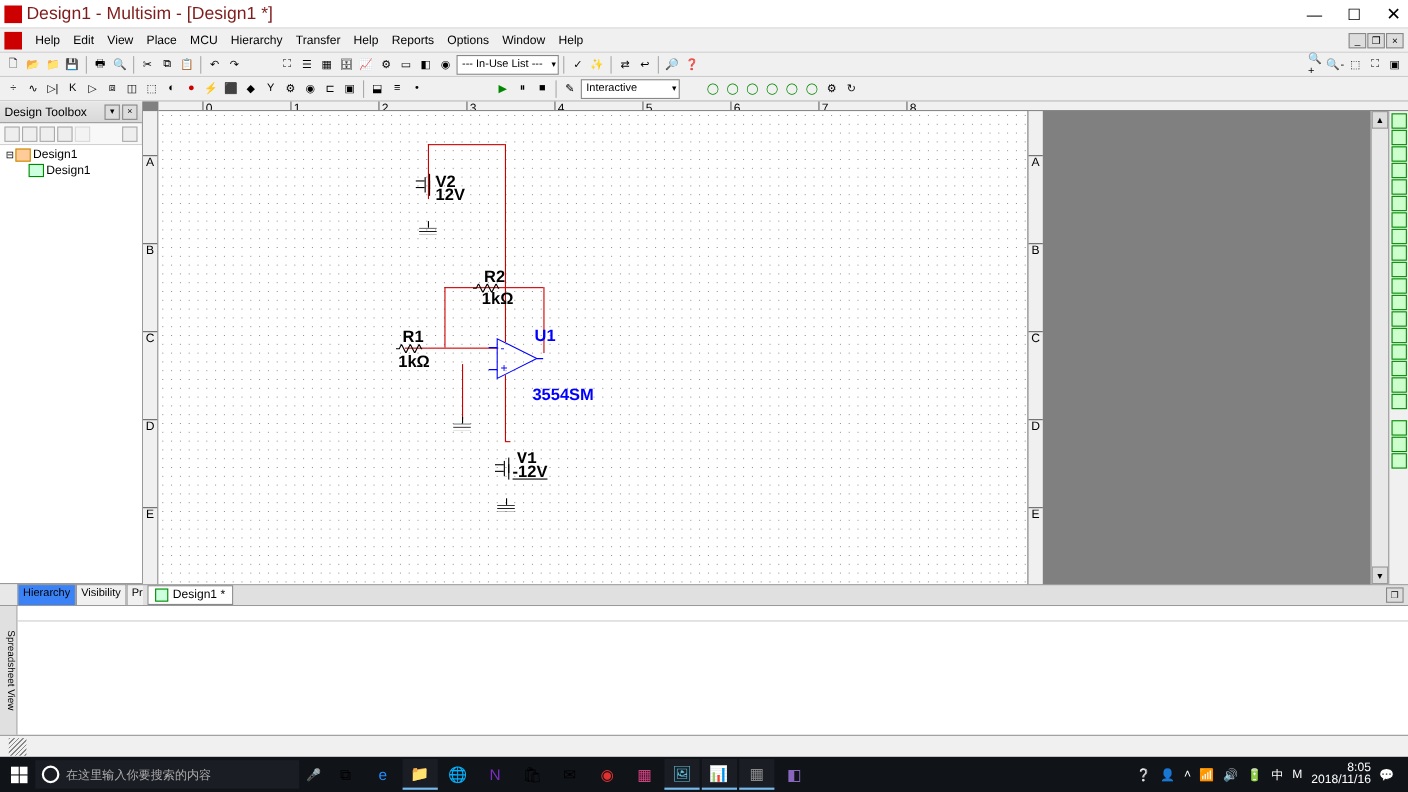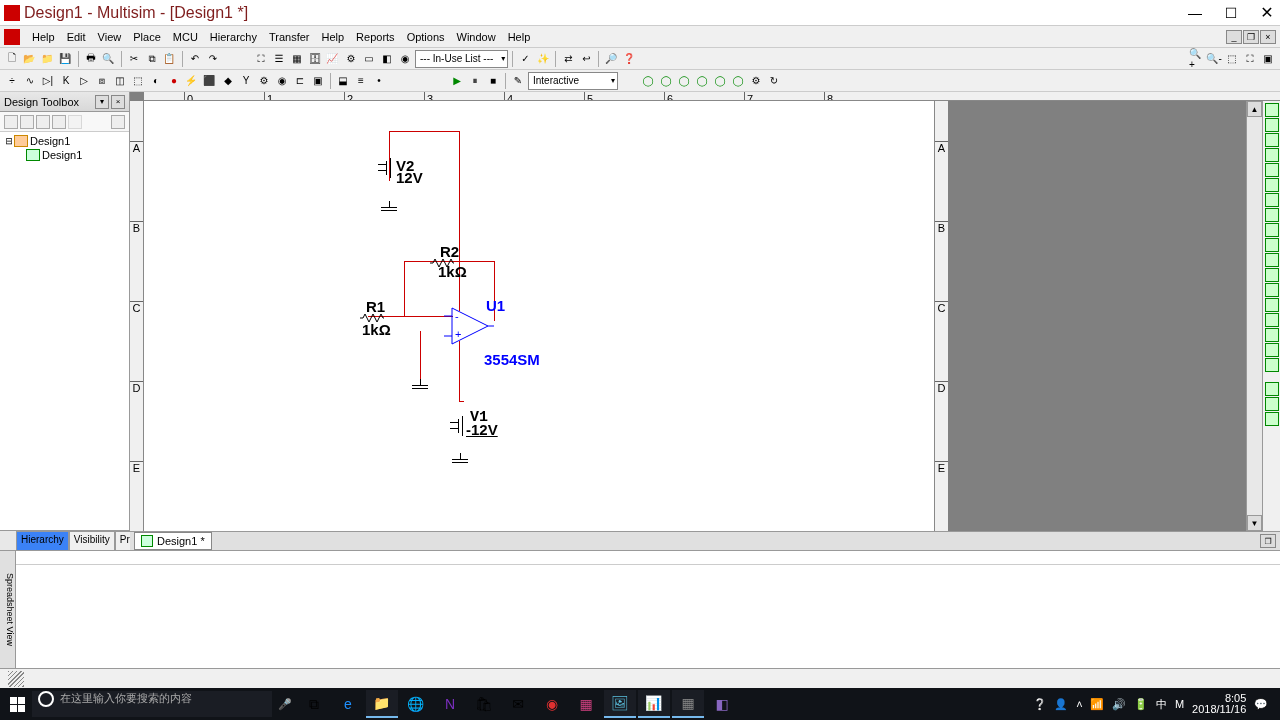--- a/index.html
+++ b/index.html
@@ -82,21 +82,21 @@
 .spreadsheet-body .content { flex: 1; padding: 6px 12px; font-size: 11px; }
 .spreadsheet-body .sep { margin: 0 6px; }
 .spreadsheet-tabs { height: 18px; display: flex; border-top: 1px solid #999; background: #e8e8e8; }
 .spreadsheet-tabs .stab { padding: 1px 6px; border: 1px solid #888; border-top: none; font-size: 10px; background: #f0f0f0; }
 .spreadsheet-tabs .stab.active { background: #fff; }
 .statusbar { height: 20px; background: #f0f0f0; border-top: 1px solid #999; display: flex; align-items: center; padding: 0 8px; }
 .statusbar .msg { flex: 1; }
 .statusbar .grip { width: 16px; height: 16px; background: repeating-linear-gradient(135deg, #888 0 1px, transparent 1px 3px); }
 .taskbar { height: 32px; background: #101318; display: flex; align-items: center; padding: 0 4px; gap: 2px; }
 .taskbar .start { width: 26px; height: 26px; display: flex; align-items: center; justify-content: center; }
-.taskbar .search-box { flex: 0 0 240px; height: 26px; background: #1a1d24; display: flex; padding: 0 6px; gap: 6px; color: #aaa; }
+.taskbar .search-box { flex: 0 0 240px; height: 26px; background: #1a1d24; display: flex; align-items: center; padding: 0 6px; gap: 6px; color: #aaa; }
 .taskbar .search-box .cortana { width: 16px; height: 16px; border: 2px solid #fff; border-radius: 50%; }
 .taskbar .mic { width: 22px; display: flex; justify-content: center; color: #888; }
 .taskbar .task-icon { width: 32px; height: 28px; display: flex; align-items: center; justify-content: center; font-size: 14px; }
 .taskbar .task-icon.active { border-bottom: 2px solid #76b9ed; background: #1a1d24; }
 .taskbar .tray { margin-left: auto; display: flex; align-items: center; gap: 8px; color: #fff; padding: 0 8px; }
 .taskbar .tray .clock { text-align: right; font-size: 10px; line-height: 11px; }
 .win-logo { display: grid; grid-template: 7px 7px / 7px 7px; gap: 1px; }
 .win-logo div { background: #fff; }
 </style>
 </head>

